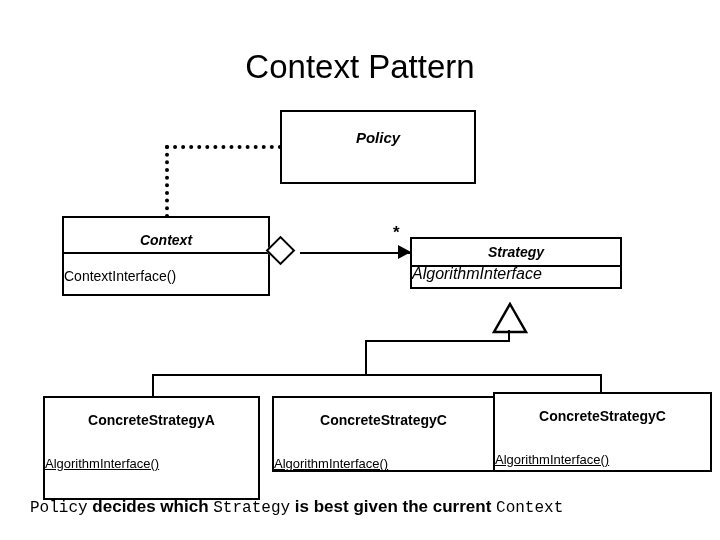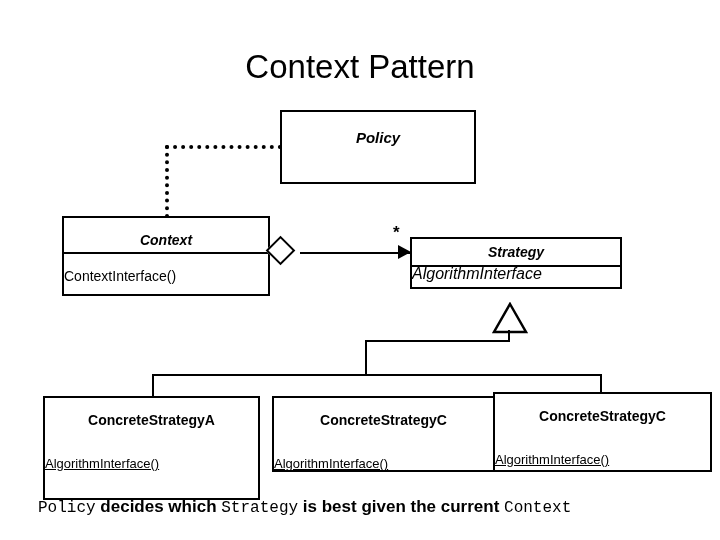--- a/index.html
+++ b/index.html
@@ -192,21 +192,21 @@
   #gen-stem     { left: 508px; top: 330px; height: 12px; }
   #gen-top-h    { left: 365px; top: 340px; width: 145px; }
   #gen-drop     { left: 365px; top: 340px; height: 36px; }
   #gen-bus      { left: 152px; top: 374px; width: 450px; }
   #gen-branch-a { left: 152px; top: 374px; height: 24px; }
   #gen-branch-c { left: 600px; top: 374px; height: 20px; }
 
   
   .caption {
     position: absolute;
-    left: 38px;
+    left: 30px;
     top: 497px;
     width: 660px;
     font-size: 17px;
     white-space: nowrap;
   }
   .caption .mono {
     font-family: "Liberation Mono", "DejaVu Sans Mono", monospace;
     font-weight: normal;
     font-size: 16px;
   }

